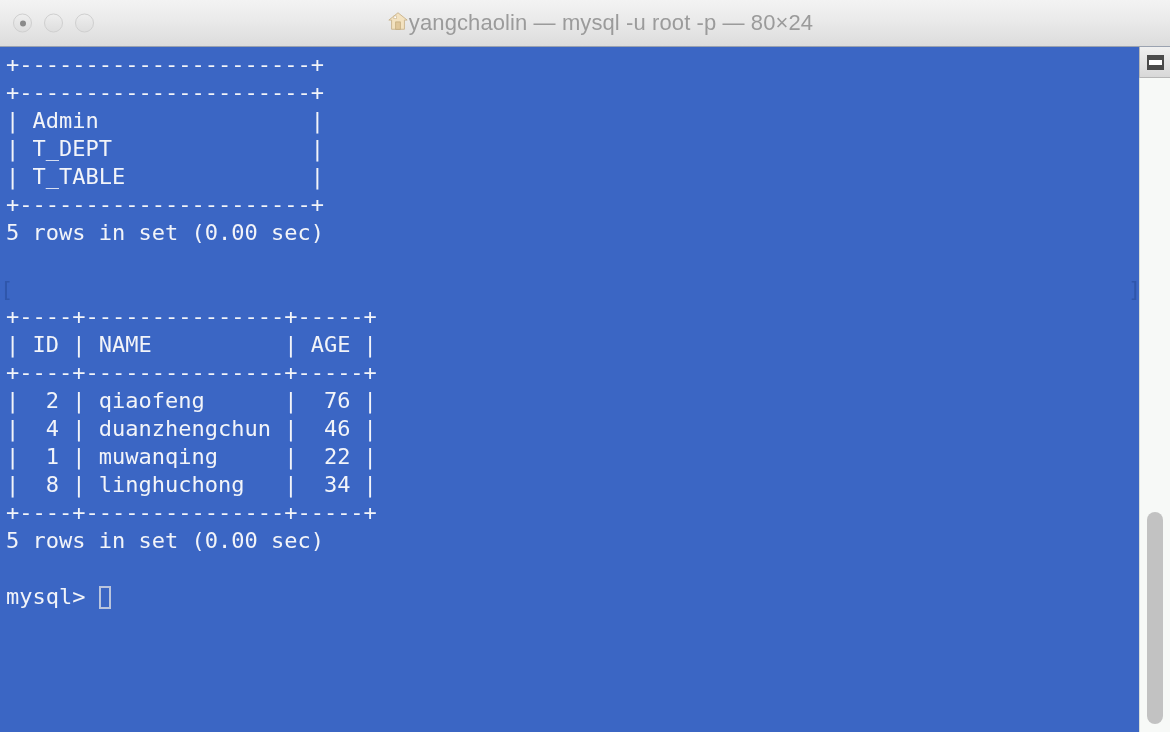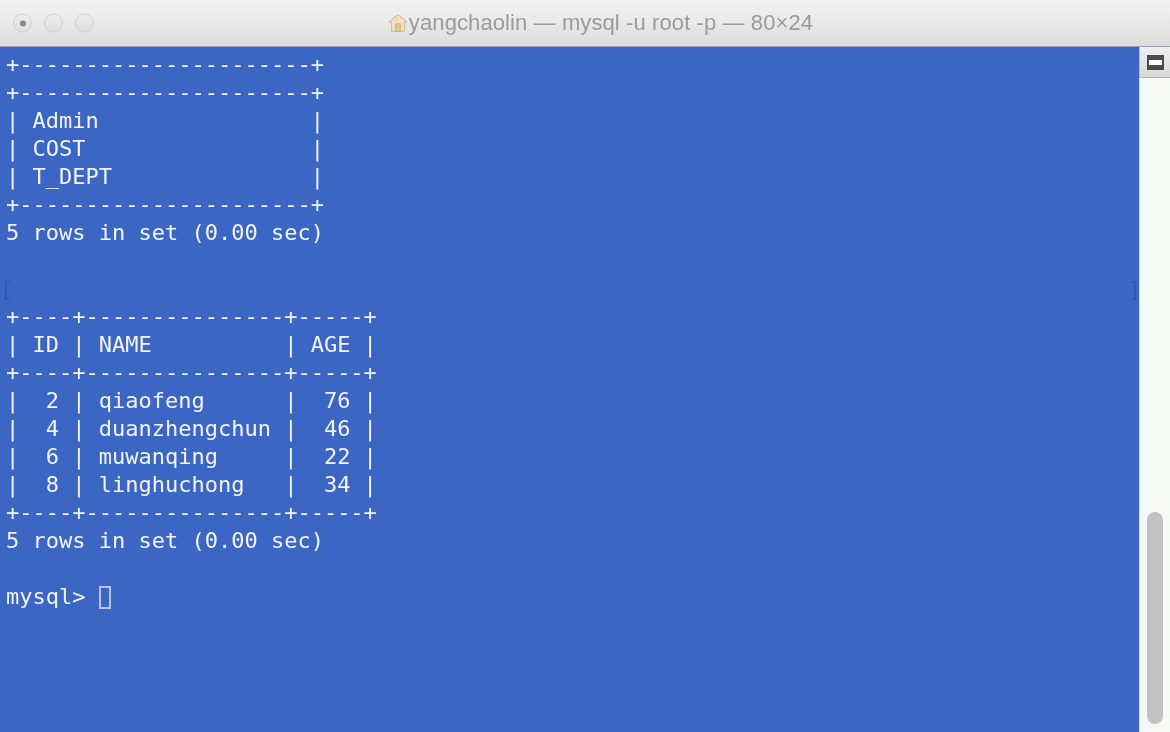--- a/index.html
+++ b/index.html
@@ -62,21 +62,20 @@
     width: 6px;
     height: 6px;
     margin: -3px 0 0 -3px;
     border-radius: 50%;
     background: #8a8a8a;
   }
 
   .title-wrap {
     margin: 1px auto;
     display: flex;
-    align-items: center;
     gap: 0;
     padding-left: 30px;
   }
   .title-text {
     font-family: "Liberation Sans", sans-serif;
     font-size: 22px;
     color: #9b9b9b;
     letter-spacing: 0.1px;
     white-space: pre;
   }
@@ -215,32 +214,32 @@
       </svg>
       <div class="title-text">yangchaolin — mysql -u root -p — 80×24</div>
     </div>
   </div>
 
   <div class="terminal">
     <div class="screen" id="screen">
         <div class="line"><span>+----------------------+</span></div>
         <div class="line"><span>+----------------------+</span></div>
         <div class="line"><span>| Admin                |</span></div>
-        <div class="line"><span>| COST                 |</span></div>
         <div class="line"><span>| T_DEPT               |</span></div>
+        <div class="line"><span>| T_TABLE              |</span></div>
         <div class="line"><span>+----------------------+</span></div>
         <div class="line"><span>5 rows in set (0.00 sec)</span></div>
         <div class="line blank"><span> </span></div>
         <div class="line"><span class="mark-left">[</span><span class="mark-right">]</span></div>
         <div class="line"><span>+----+---------------+-----+</span></div>
         <div class="line"><span>| ID | NAME          | AGE |</span></div>
         <div class="line"><span>+----+---------------+-----+</span></div>
         <div class="line"><span>|  2 | qiaofeng      |  76 |</span></div>
         <div class="line"><span>|  4 | duanzhengchun |  46 |</span></div>
-        <div class="line"><span>|  6 | muwanqing     |  22 |</span></div>
+        <div class="line"><span>|  1 | muwanqing     |  22 |</span></div>
         <div class="line"><span>|  8 | linghuchong   |  34 |</span></div>
         <div class="line"><span>+----+---------------+-----+</span></div>
         <div class="line"><span>5 rows in set (0.00 sec)</span></div>
         <div class="line blank"><span> </span></div>
         <div class="line"><span>mysql&gt; </span><span class="cursor"></span></div>
       </div>
 
     <div class="scrollbar">
       <div class="scroll-thumb"></div>
     </div>

